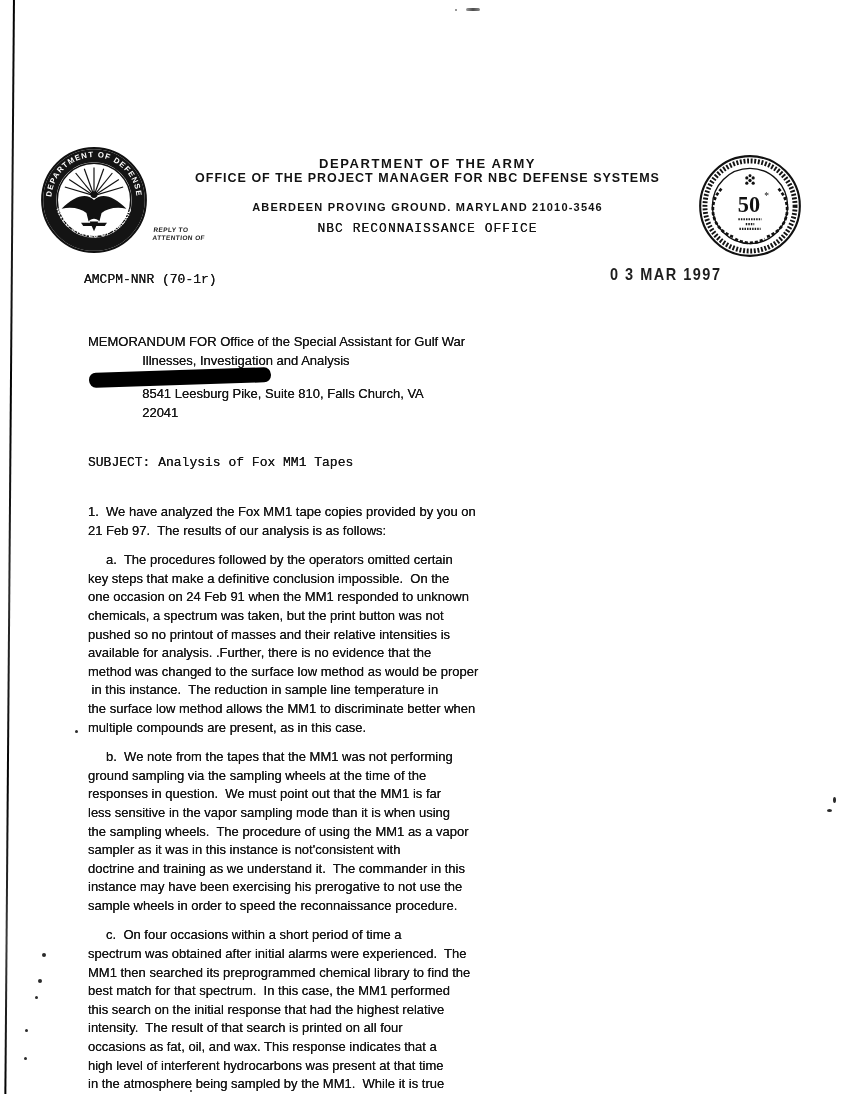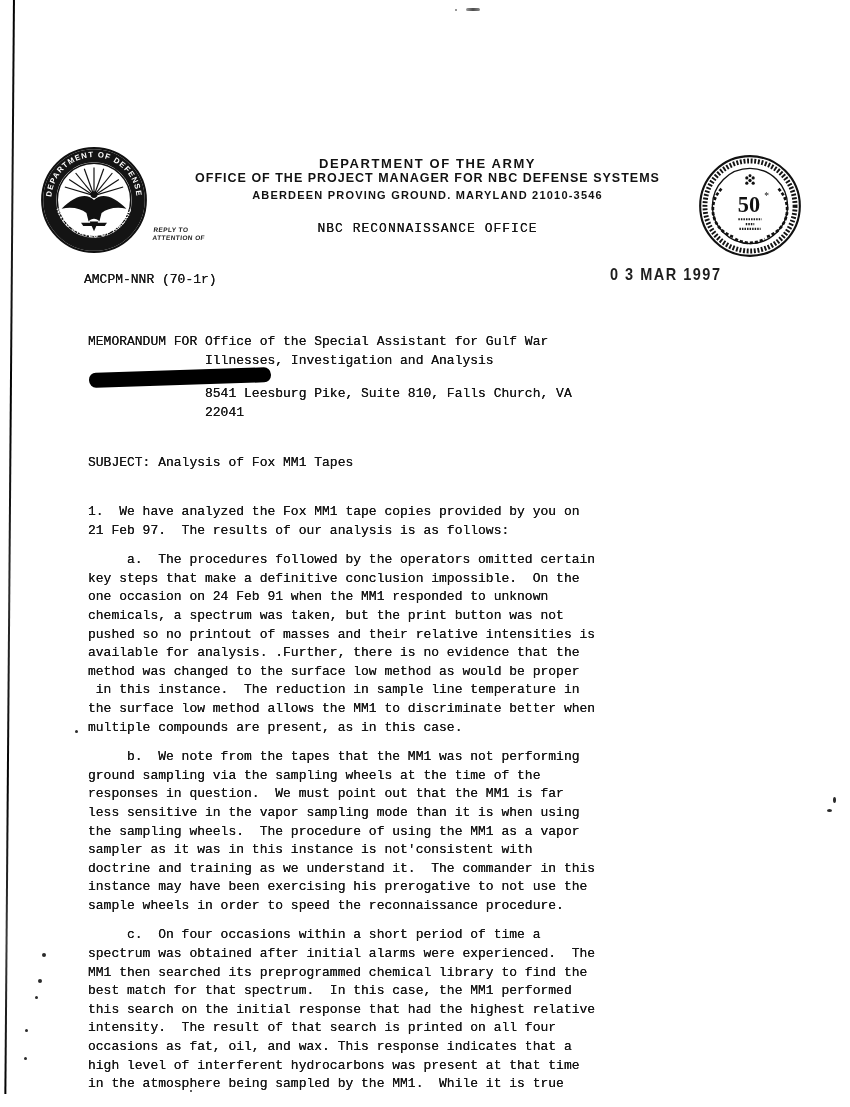--- a/index.html
+++ b/index.html
@@ -2,21 +2,21 @@
 <html><head>
 <meta charset="utf-8">
 <style>
   html,body { margin:0; padding:0; background:#e8e8e8; }
   .page {
     position:relative; width:850px; height:1107px; margin:0 auto;
     background:#ffffff; overflow:hidden;
     font-family:"Liberation Mono","DejaVu Sans Mono",monospace;
     color:#161616;
   }
-  pre { margin:0; font-family:Liberation Mono, monospace; white-space:pre; }
+  pre { margin:0; font-family:Liberation Sans, sans-serif; white-space:pre; }
 
   
   .vline {
     position:absolute; left:13px; top:-6px; width:2px; height:1100px;
     background:linear-gradient(180deg,#000 0%,#1b1b1b 22%,#000 38%,#2e2e2e 55%,#000 72%,#3a3a3a 86%,#000 100%);
     transform:rotate(0.45deg); transform-origin:top left;
   }
   .vline-gap { position:absolute; left:8px; top:1037px; width:14px; height:14px; background:#fff; }
   .speck { position:absolute; background:#2b2b2b; border-radius:50%; }
   .smudge { position:absolute; background:linear-gradient(90deg,#9a9a9a,#4c4c4c,#888); border-radius:2px; }
@@ -24,21 +24,21 @@
   
   .dod-seal   { position:absolute; left:38px;  top:146px; width:112px; height:108px; }
   .anniv-seal { position:absolute; left:697px; top:150px; width:106px; height:112px; }
 
   
   .letterhead {
     position:absolute; left:145px; top:156px; width:565px; text-align:center;
     font-family:"Liberation Sans","DejaVu Sans",sans-serif; font-weight:bold; color:#121212;
   }
   .lh-agency   { font-size:13px; letter-spacing:1.6px; }
-  .lh-office   { font-size:12.5px; letter-spacing:1.0px; margin-bottom:4px; }
+  .lh-office   { font-size:12.5px; letter-spacing:1.0px; margin-bottom:16px; }
   .lh-location { font-size:11px;   letter-spacing:1.2px; }
   .lh-branch   {
     position:absolute; left:145px; top:220px; width:565px; text-align:center;
     font-size:16.5px; letter-spacing:1px; font-weight:500;
     text-shadow:0 0 .4px currentColor;
   }
   .reply-to {
     position:absolute; left:153px; top:226px;
     font-family:"Liberation Sans",sans-serif; font-size:6.5px; font-weight:bold;
     letter-spacing:.4px; line-height:8px; color:#222; transform:skewX(-6deg);

